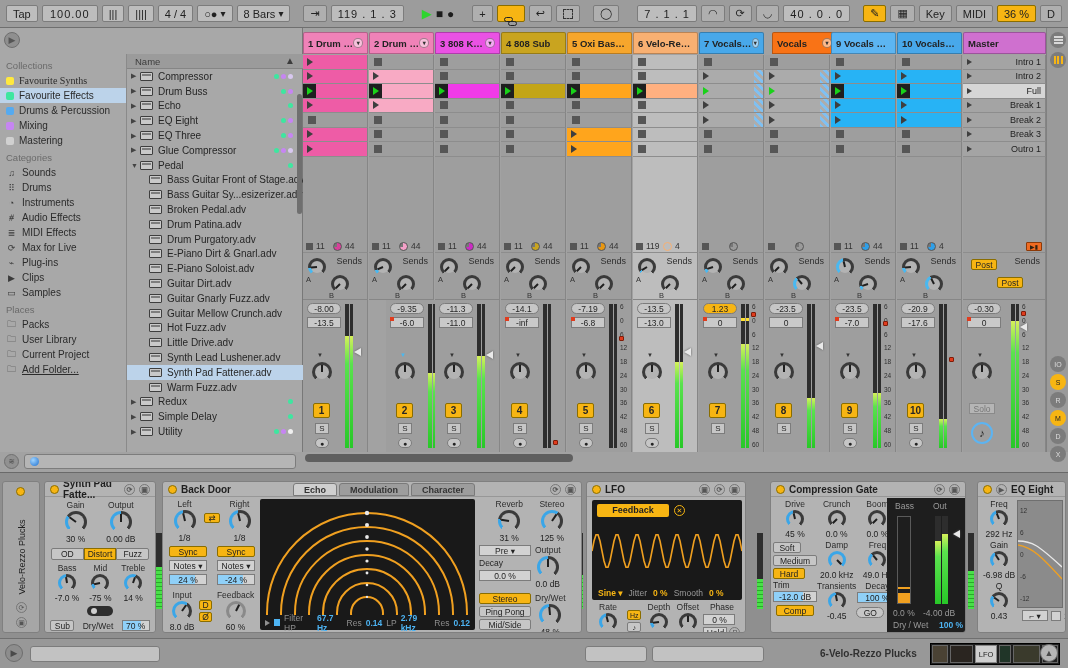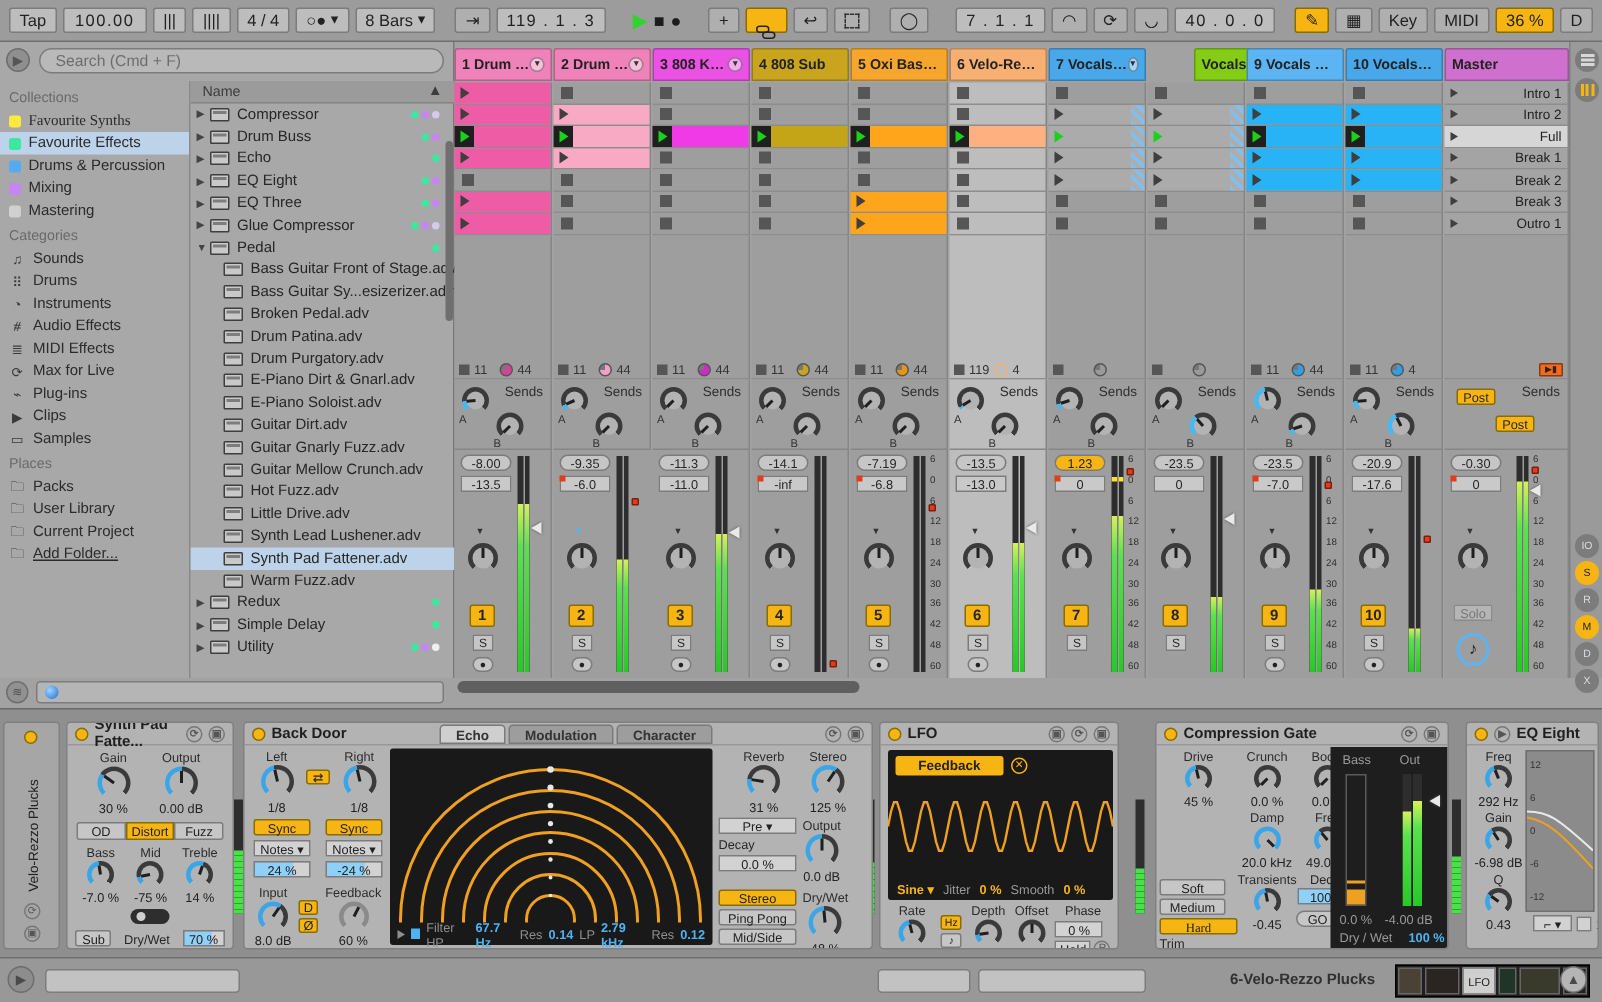--- a/index.html
+++ b/index.html
@@ -188,21 +188,20 @@
     <span class="tb yellow">✎</span>
     <span class="tb dark">▦</span>
     <span class="tb dark">Key</span>
     <span class="tb dark">MIDI</span>
     <span class="tb yellow">36 %</span>
     <span class="tb dark">D</span>
   </div>
 
   <div class="browser">
     <div class="b-round">▶</div>
-    <div class="searchbar">Search (Cmd + F)</div>
     <div class="bcols">
       <div class="bleft">
         <div class="bsec">Collections</div>
         <div id="collections">
             <div class="bitem">
               <div class="cchip" style="background: rgb(255, 233, 62);"></div>
               <div style="display: inline; font-family: Liberation Serif, serif;">Favourite Synths</div>
             </div>
             <div class="bitem sel">
               <div class="cchip" style="background: rgb(62, 230, 160);"></div>
@@ -466,21 +465,21 @@
       <div class="thead" style="left: 567px; width: 65px; background: rgb(246, 166, 44);">
         <span style="overflow: hidden; text-overflow: ellipsis;">5 Oxi Bass Rack</span>
       </div>
       <div class="thead" style="left: 633px; width: 65px; background: rgb(248, 176, 114);">
         <span style="overflow: hidden; text-overflow: ellipsis;">6 Velo-Rezzo P</span>
       </div>
       <div class="thead" style="left: 699px; width: 65px; background: rgb(72, 168, 234);">
         <span style="overflow: hidden; text-overflow: ellipsis;">7 Vocals Group</span>
         <div class="hcirc">▾</div>
       </div>
-      <div class="thead" style="left: 796px; width: 65px; background: #84cc16;">
+      <div class="thead" style="left: 772px; width: 65px; background: #f97316;">
         <span style="overflow: hidden; text-overflow: ellipsis;">Vocals</span>
         <div class="hcirc">▾</div>
       </div>
       <div class="thead" style="left: 831px; width: 65px; background: rgb(92, 181, 242);">
         <span style="overflow: hidden; text-overflow: ellipsis;">9 Vocals Slice</span>
       </div>
       <div class="thead" style="left: 897px; width: 65px; background: rgb(72, 168, 234);">
         <span style="overflow: hidden; text-overflow: ellipsis;">10 Vocals Slice</span>
       </div>
       <div class="thead" style="left: 963px; width: 83px; background: rgb(207, 112, 207);">Master</div>
@@ -1066,21 +1065,21 @@
         <div class="mcol" style="left: 42px;">
           <div class="mbar">
             <div class="mfill" style="height: 78%;"></div>
           </div>
           <div class="mbar">
             <div class="mfill" style="height: 78%;"></div>
           </div>
         </div>
         <div class="fhandle" style="left: 51px; top: 48px;"></div>
       </div>
-      <div class="mixcell" style="left: 369px; width: 76px;">
+      <div class="mixcell" style="left: 386px; width: 76px;">
         <div class="pill">-9.35</div>
         <div class="volbox red">-6.0</div>
         <div class="knob k20" style="--v: 135deg; --a: 0deg; --arc: #3a3a3a; position: absolute; left: 9px; top: 62px; width: 20px; height: 20px;">
           <i class="ndl" style="--a: 0deg;"></i>
         </div>
         <div style="position: absolute; left: 14px; top: 52px; font-size: 6px; color: rgb(73, 184, 240);">▼</div>
         <div class="numbox">2</div>
         <div class="sbox">S</div>
         <div class="armc">●</div>
         <div class="mcol" style="left: 42px;">
@@ -1644,23 +1643,23 @@
       <div style="position:absolute;left:2px;top:17px;width:116px;display:flex;justify-content:space-evenly">
         <div style="display:flex;flex-direction:column;align-items:center;gap:1px">
           <div class="kcell">
               <span>Drive</span>
             <span class="knob k18" style="--v:121deg">
                 <i class="ndl" style="--a:-13deg"></i>
               </span>
             <span class="kv">45 %</span>
             </div>
           <div id="cg-modes" style="display:flex;flex-direction:column;gap:2px;margin-top:2px">
-              <span class="chip" style="height: 11px; line-height: 10px; width: 44px; margin-top: 44px;">Soft</span>
+              <span class="chip" style="height: 11px; line-height: 10px; width: 28px;">Soft</span>
               <span class="chip" style="height: 11px; line-height: 10px; width: 44px;">Medium</span>
-              <span class="chip on" style="height: 11px; line-height: 10px; width: 52px; font-family: Liberation Serif, serif;">Hard</span>
+              <span class="chip on" style="height: 11px; line-height: 10px; width: 32px;">Hard</span>
             </div>
           <span style="font-size:8.5px;align-self:flex-start">Trim</span>
           <span class="valbox blue" style="width:44px;height:11px;line-height:10px">-12.0 dB</span>
           <span class="chip on" style="width:38px;height:11px;line-height:10px;margin-top:2px">Comp</span>
         </div>
         <div style="display:flex;flex-direction:column;align-items:center;gap:1px">
           <div class="kcell">
               <span>Crunch</span>
             <span class="knob k18" style="--v:0deg">
                 <i class="ndl" style="--a:-135deg"></i>

